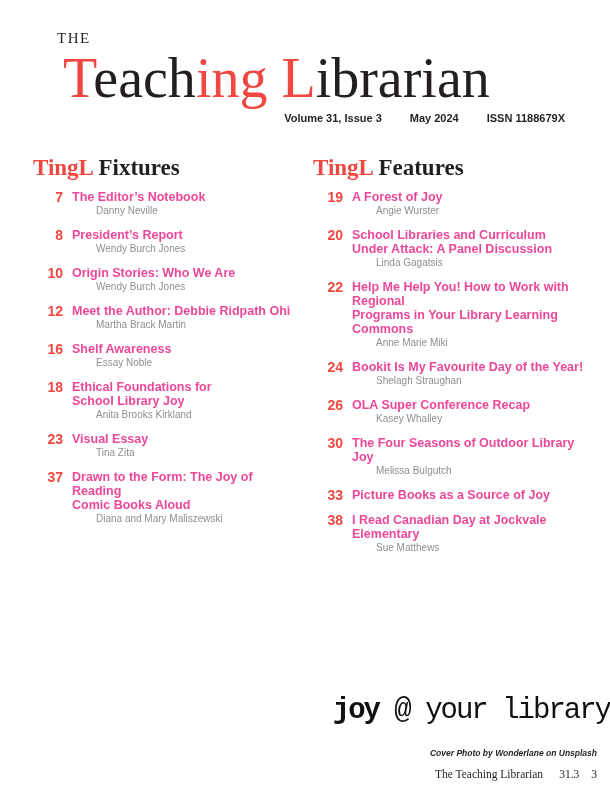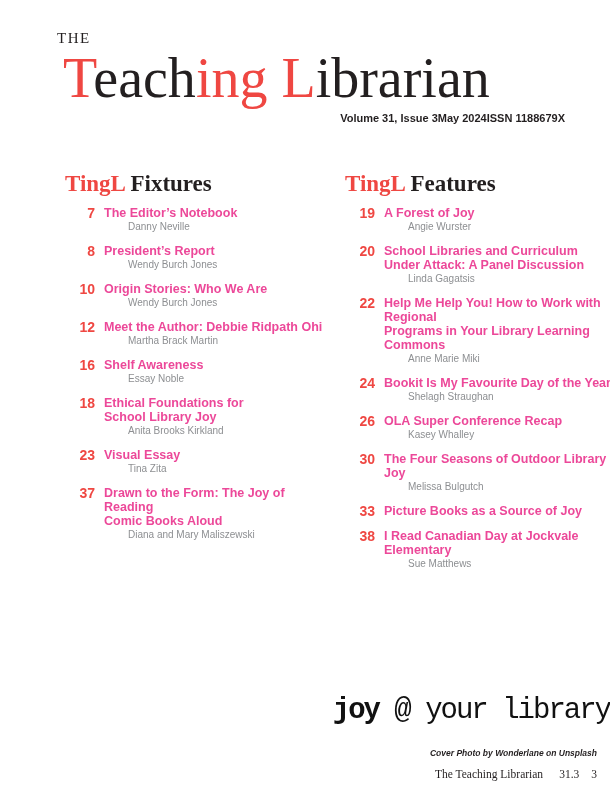--- a/index.html
+++ b/index.html
@@ -20,23 +20,23 @@
   .masthead{
     position:absolute;left:63px;top:48px;
     font-family:"Liberation Serif",serif;
     font-size:56px;line-height:1.1;white-space:nowrap;color:#231f20;
   }
   .masthead .red{color:#ef4742;}
   .vol-line{
     position:absolute;right:45px;top:112px;
     font-size:11px;font-weight:bold;color:#231f20;white-space:nowrap;
   }
-  .vol-line span + span{margin-left:0;}
-  
-  .toc-col{position:absolute;top:172px;margin-left:32px;}
+  .vol-line span + span{margin-left:28px;}
+  
+  .toc-col{position:absolute;top:156px;}
   #col-fixtures{left:33px;width:270px;}
   #col-features{left:313px;width:285px;}
   .toc-heading{
     font-family:"Liberation Serif",serif;
     font-weight:bold;font-size:23px;line-height:24px;
     color:#231f20;margin:0 0 10px 0;white-space:nowrap;
   }
   .toc-heading .red{color:#ef4742;}
   .toc-list{list-style:none;margin:0;padding:0;}
   .toc-entry{display:flex;margin:0 0 11px 0;}

